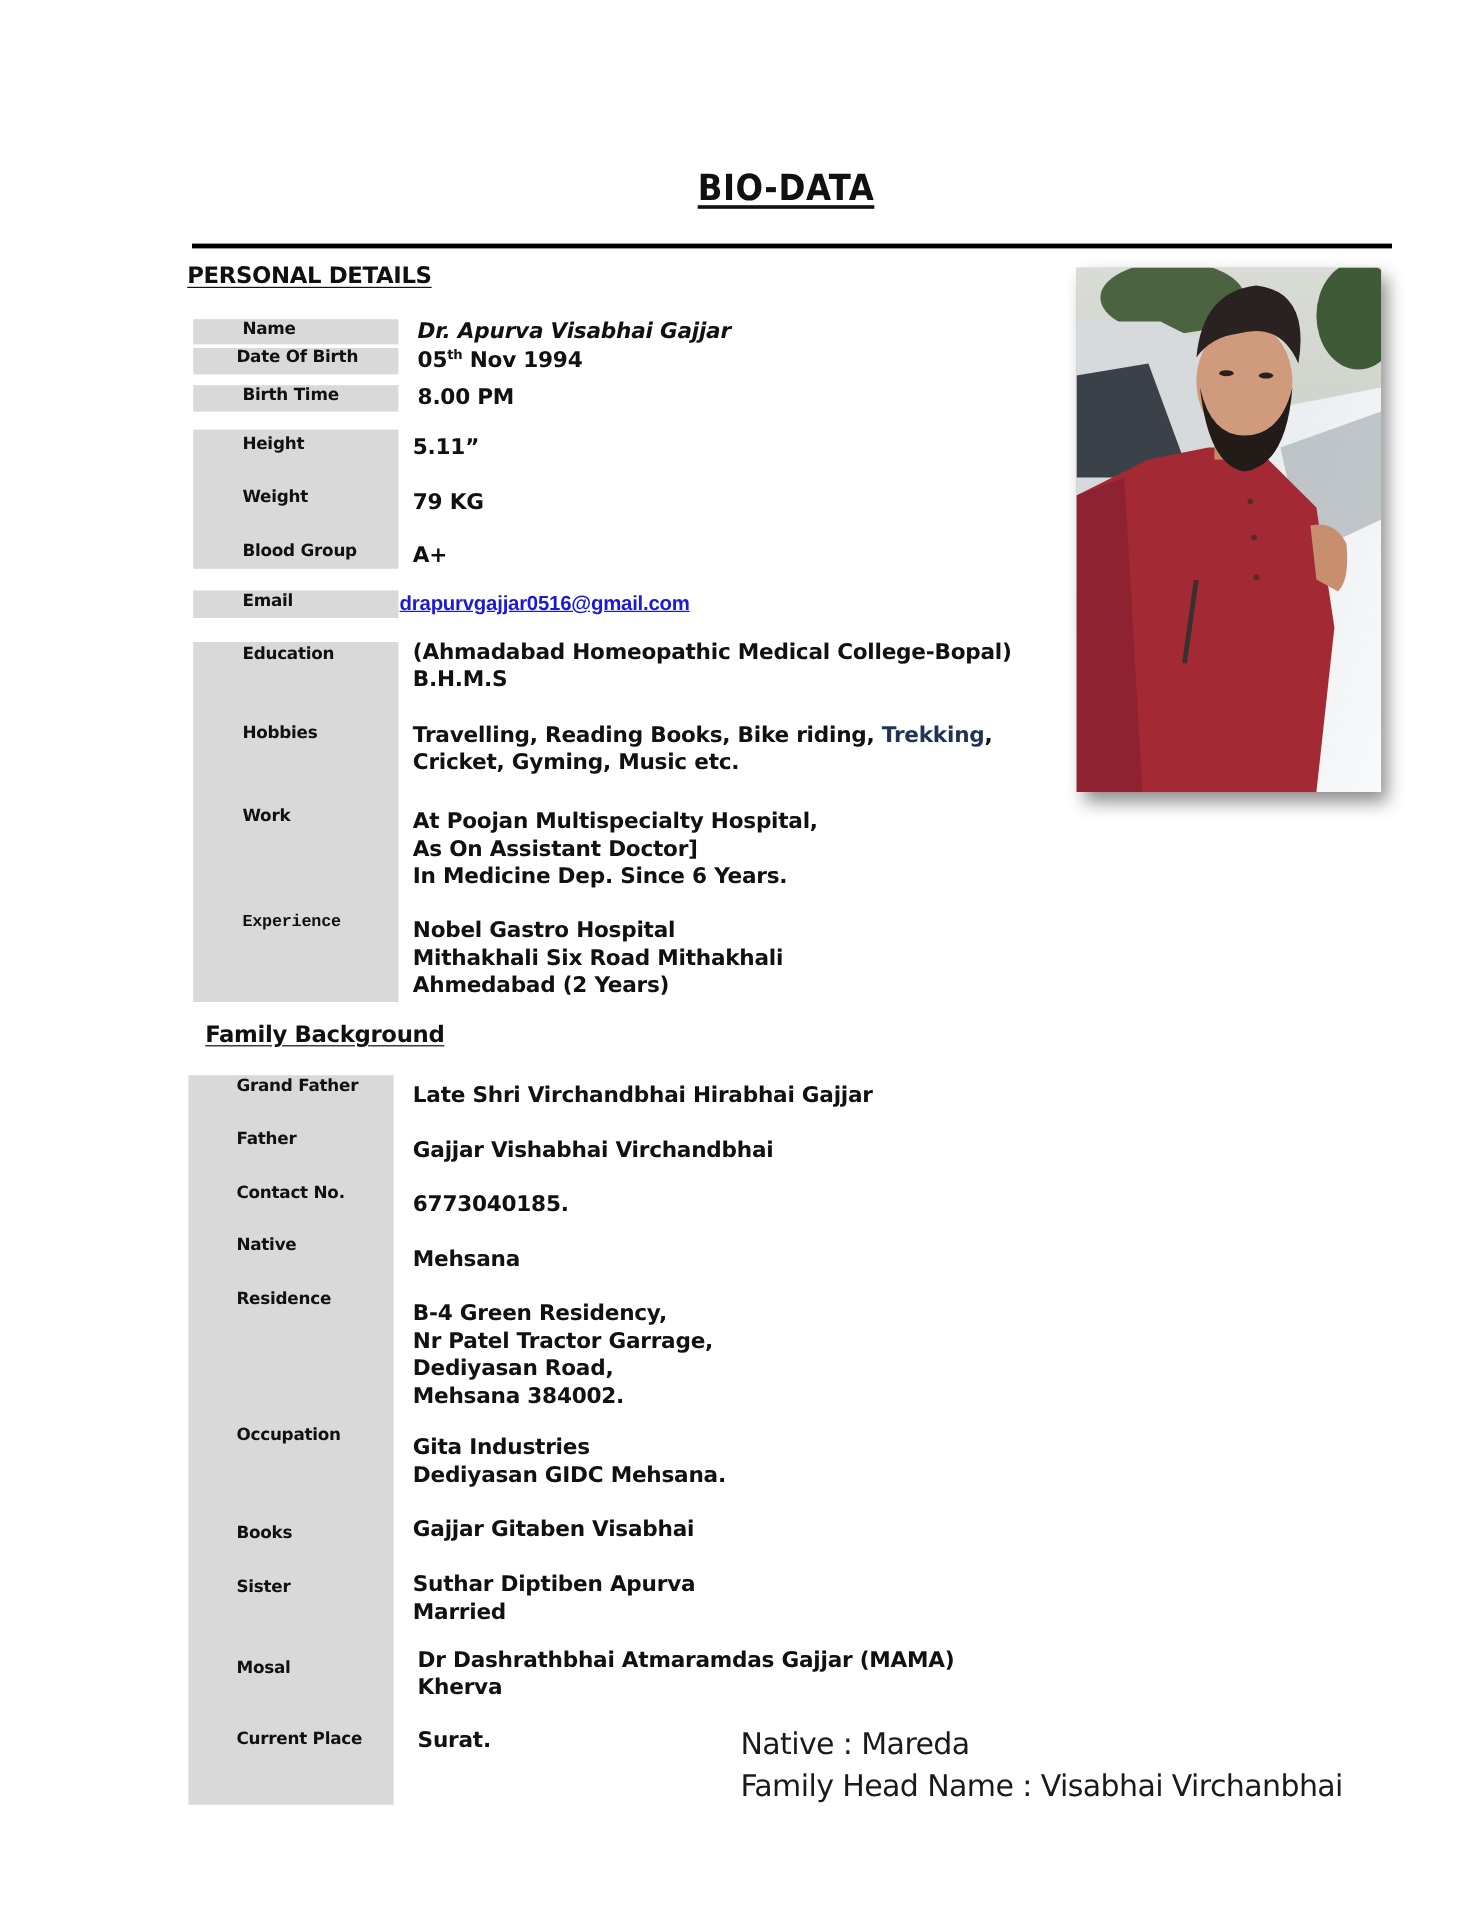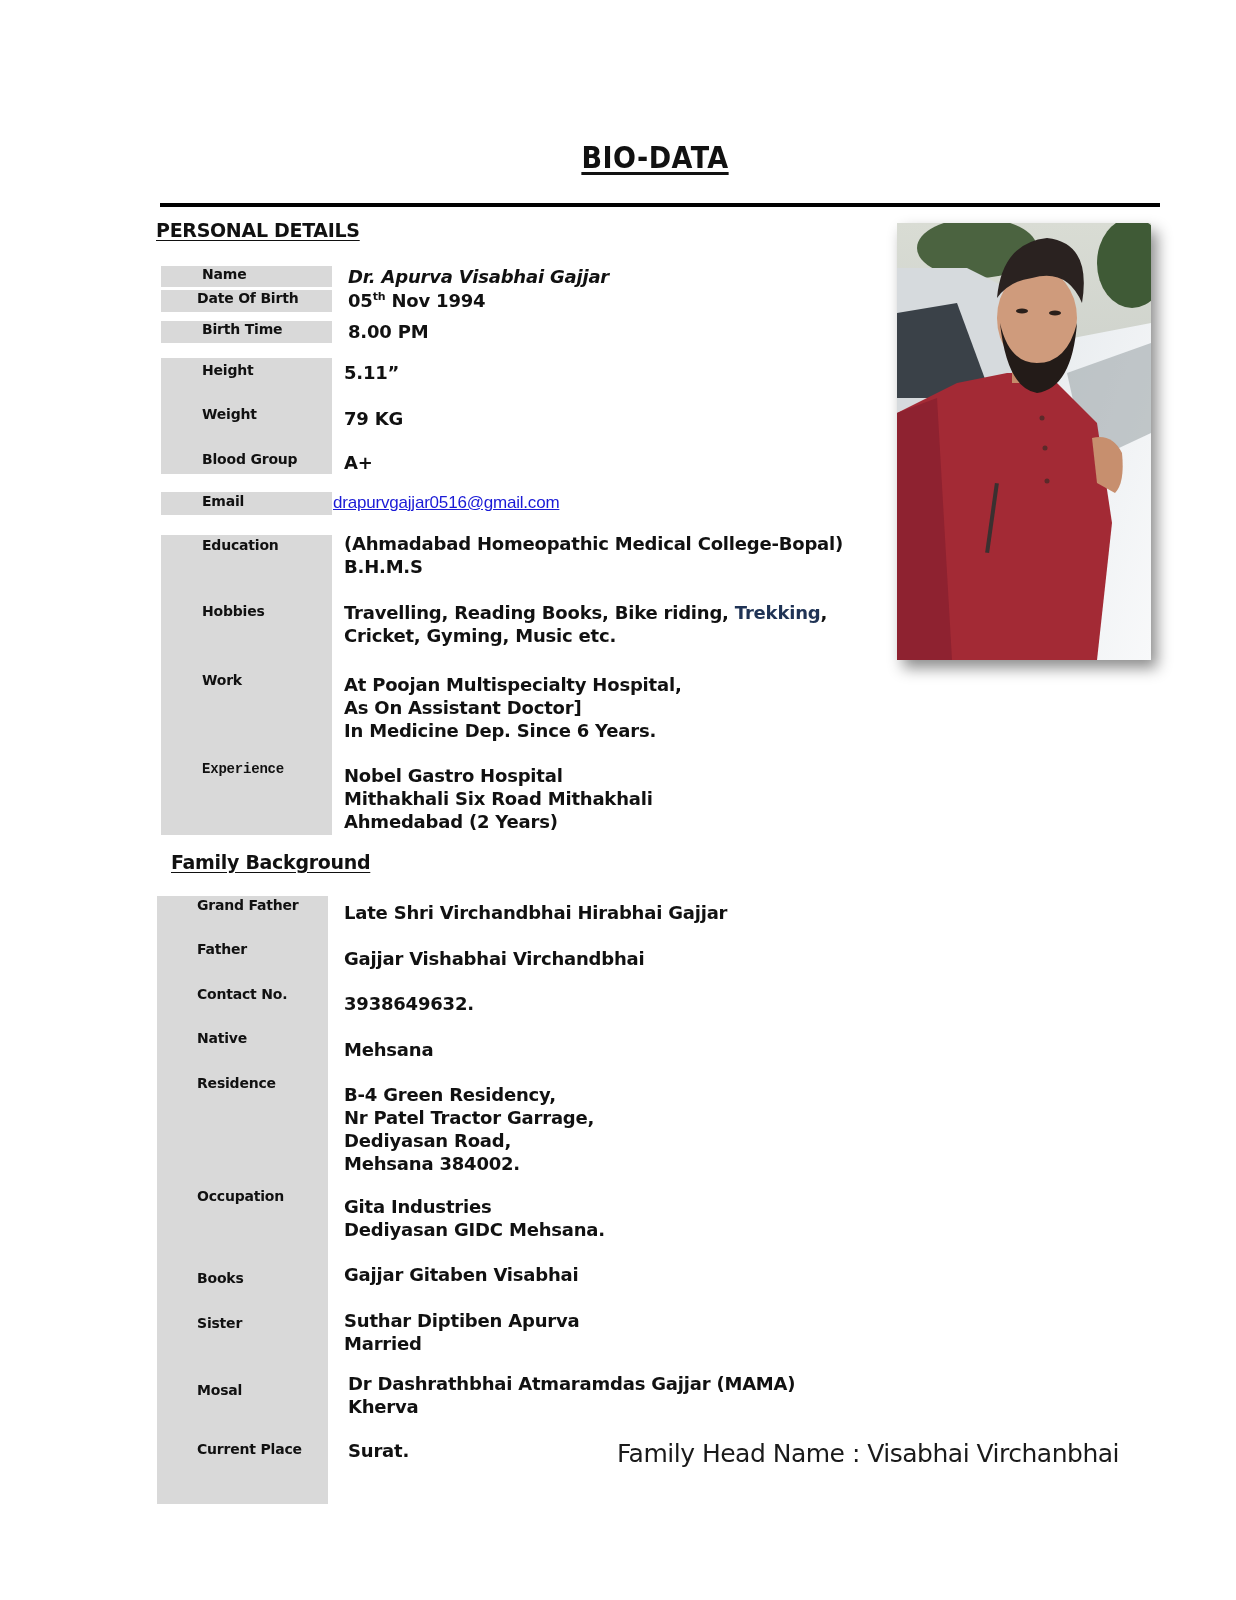--- a/index.html
+++ b/index.html
@@ -30,21 +30,21 @@
       letter-spacing: -0.2px;
       margin-left: 31px;
     }
     .val {
       position: absolute; font-weight: bold; font-size: 18px; line-height: 23px;
       white-space: nowrap; letter-spacing: -0.2px;
     }
     .val .line { display: block; }
     .val sup { font-size: 11px; vertical-align: 7px; line-height: 0; }
     .email-link {
-      color: #1a1ad6; text-decoration: underline; font-weight: normal;
+      color: #1a1ad6; text-decoration: underline; font-weight: bold;
       font-family: "Liberation Sans", sans-serif; font-size: 17px;
     }
     .trek { color: #1f3355; }
     .photo-frame {
       position: absolute; left: 897px; top: 223px; width: 254px; height: 437px;
       box-shadow: 6px 8px 14px rgba(0,0,0,0.45);
       overflow: hidden; background: #c8c8c8;
     }
     .photo-frame svg { display: block; }
     .footer-note {
@@ -165,21 +165,21 @@
 
 <div class="label-cell" style="left:157px; top:896px; width:171px; height:608px;"></div>
 
 <div class="lbl" style="left:166px; top:897px;">Grand Father</div>
 <div class="val" style="left:344px; top:901px;">Late Shri Virchandbhai Hirabhai Gajjar</div>
 
 <div class="lbl" style="left:166px; top:941px;">Father</div>
 <div class="val" style="left:344px; top:947px;">Gajjar Vishabhai Virchandbhai</div>
 
 <div class="lbl" style="left:166px; top:986px;">Contact No.</div>
-<div class="val" style="left:344px; top:992px;">3938649632.</div>
+<div class="val" style="left:344px; top:992px;">6773040185.</div>
 
 <div class="lbl" style="left:166px; top:1030px;">Native</div>
 <div class="val" style="left:344px; top:1038px;">Mehsana</div>
 
 <div class="lbl" style="left:166px; top:1075px;">Residence</div>
 <div class="val" style="left:344px; top:1083px;">
   <span class="line">B-4 Green Residency,</span>
   <span class="line">Nr Patel Tractor Garrage,</span>
   <span class="line">Dediyasan Road,</span>
   <span class="line">Mehsana 384002.</span>
@@ -203,14 +203,15 @@
 <div class="lbl" style="left:166px; top:1382px;">Mosal</div>
 <div class="val" style="left:348px; top:1372px;">
   <span class="line">Dr Dashrathbhai Atmaramdas Gajjar (MAMA)</span>
   <span class="line">Kherva</span>
 </div>
 
 <div class="lbl" style="left:166px; top:1441px;">Current Place</div>
 <div class="val" style="left:348px; top:1439px;">Surat.</div>
 
 <div class="footer-note" style="top:1436px;">
+  <div>Native : Mareda</div>
   <div>Family Head Name : Visabhai Virchanbhai</div>
 </div>
 
 </body></html>

